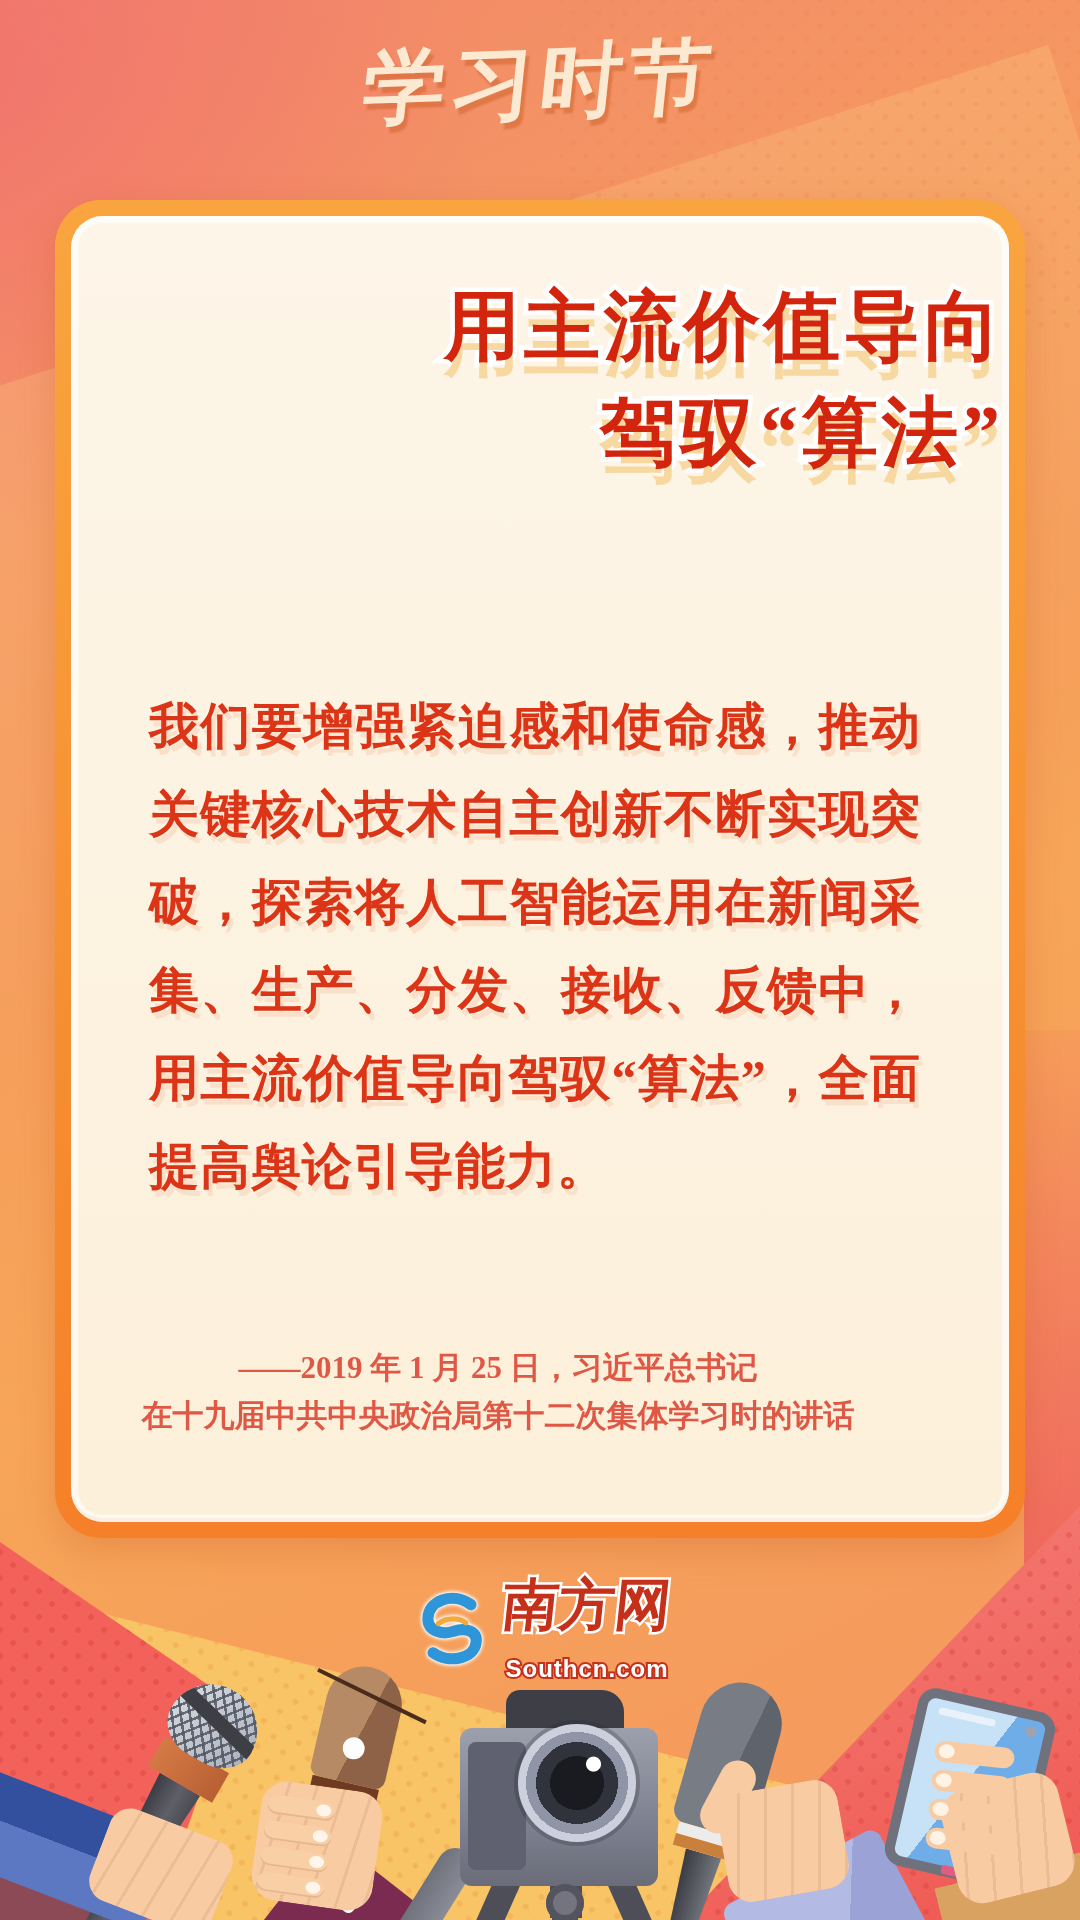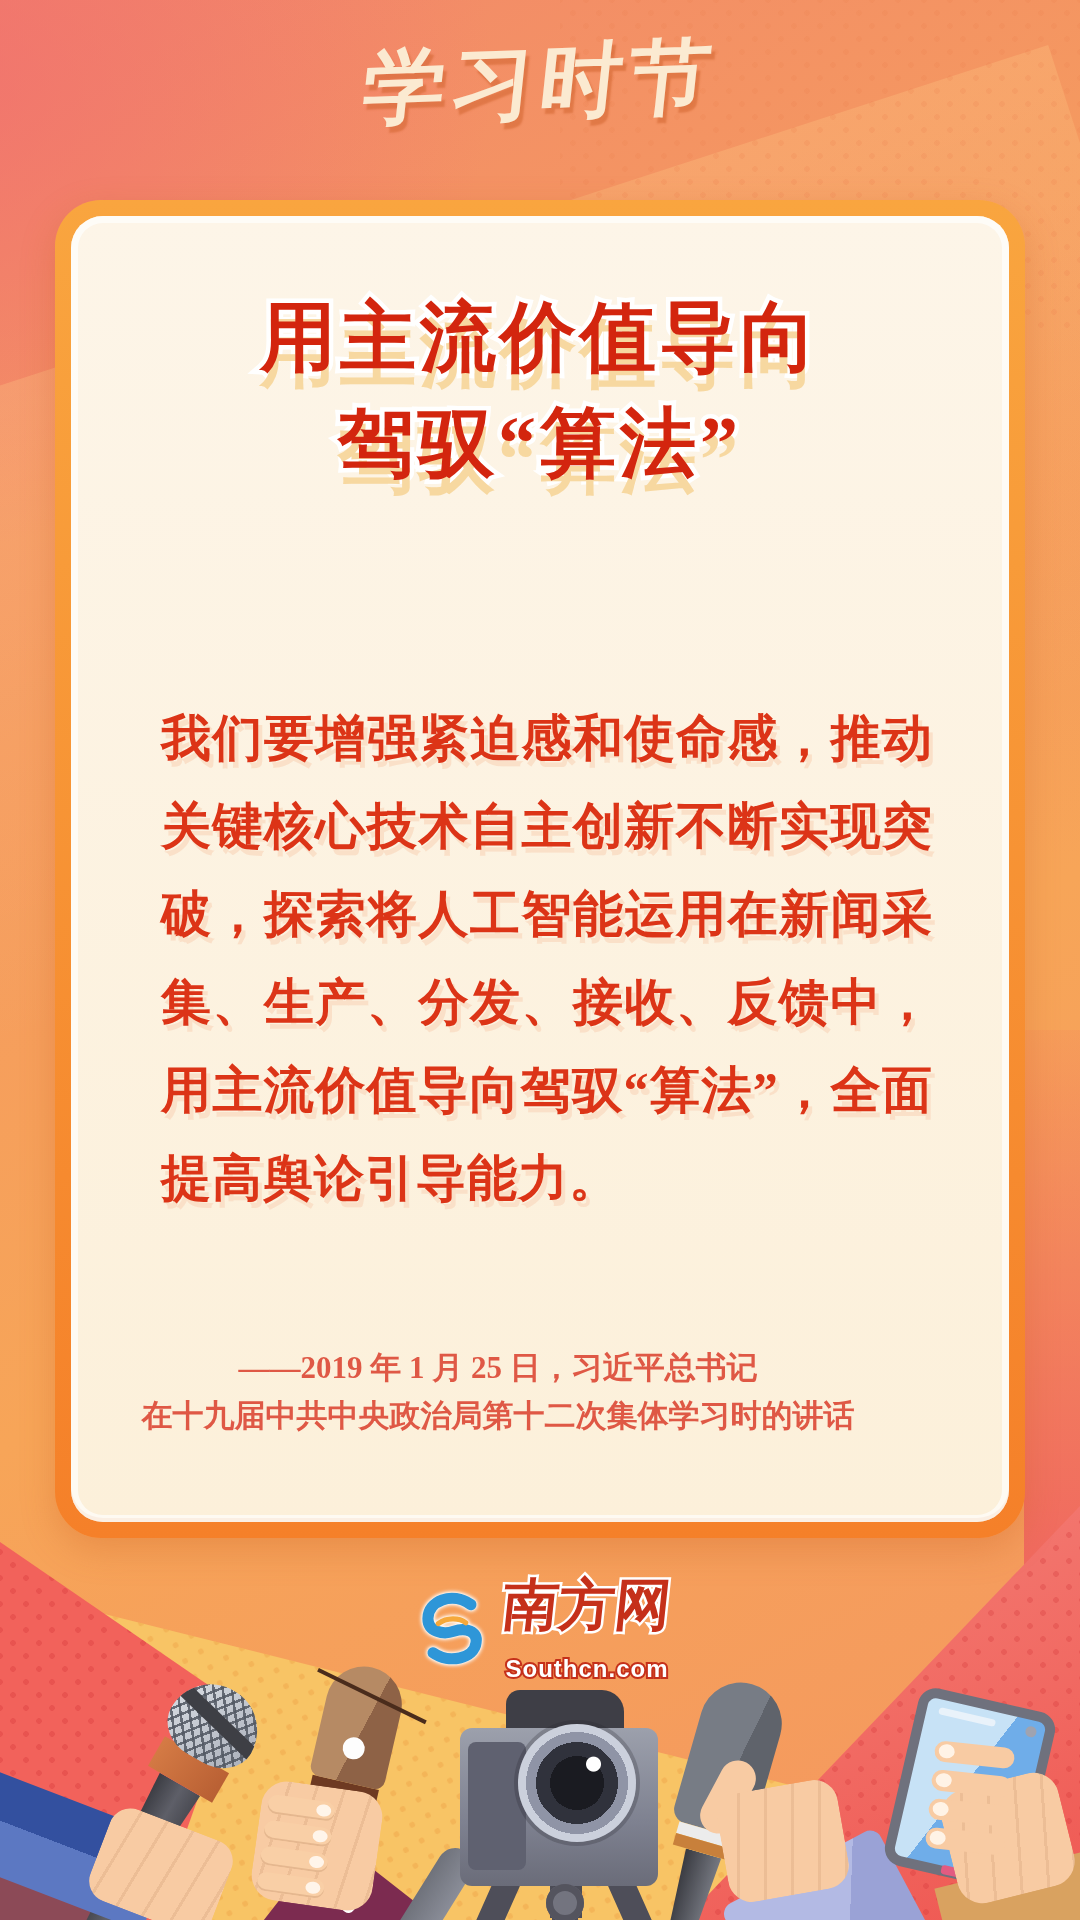--- a/index.html
+++ b/index.html
@@ -40,27 +40,27 @@
     font-family:"Liberation Serif","DejaVu Serif",serif;
     text-shadow:4px 6px 2px rgba(201,92,36,.45);}
 
   
   .card{left:55px;top:200px;width:970px;height:1338px;z-index:4;border-radius:46px;
     background:linear-gradient(180deg,#F9A53F,#F58029);
     box-shadow:0 12px 34px rgba(198,88,28,.28);box-sizing:border-box;padding:16px;}
   .card-inner{position:relative;width:100%;height:100%;border-radius:32px;
     background:linear-gradient(180deg,#FDF5E8,#FCF0DA);
     box-shadow:inset 0 0 0 7px rgba(255,255,255,.65), inset 0 -4px 0 rgba(228,150,96,.35);}
-  .title{position:absolute;left:0;right:0;top:52px;margin:16px;text-align:center;
+  .title{position:absolute;left:0;right:0;top:52px;margin:5px;text-align:right;
     font-family:"Liberation Serif","DejaVu Serif",serif;}
   .title span{display:block;font-size:76px;line-height:106px;font-weight:900;
     color:#D3250E;letter-spacing:4px;
     -webkit-text-stroke:9px #FFFFFF;paint-order:stroke fill;
     text-shadow:0 16px 0 rgba(247,214,156,.95);}
-  .quote-body{position:absolute;left:74px;top:462px;width:772px;margin:16px;
+  .quote-body{position:absolute;left:74px;top:462px;width:772px;margin:4px;
     font-family:"Liberation Serif","DejaVu Serif",serif;
     font-size:50px;line-height:88px;font-weight:700;color:#DC3417;
     letter-spacing:1px;text-align:justify;text-justify:inter-ideograph;
     text-shadow:4px 6px 0 rgba(250,222,198,.95);}
   .attribution{position:absolute;left:0;right:84px;top:1128px;text-align:center;
     font-family:"Liberation Serif","DejaVu Serif",serif;
     font-size:31px;line-height:48px;font-weight:700;color:#DF5845;}
 
   
   .footer{left:0;top:1576px;width:100%;z-index:4;display:flex;

